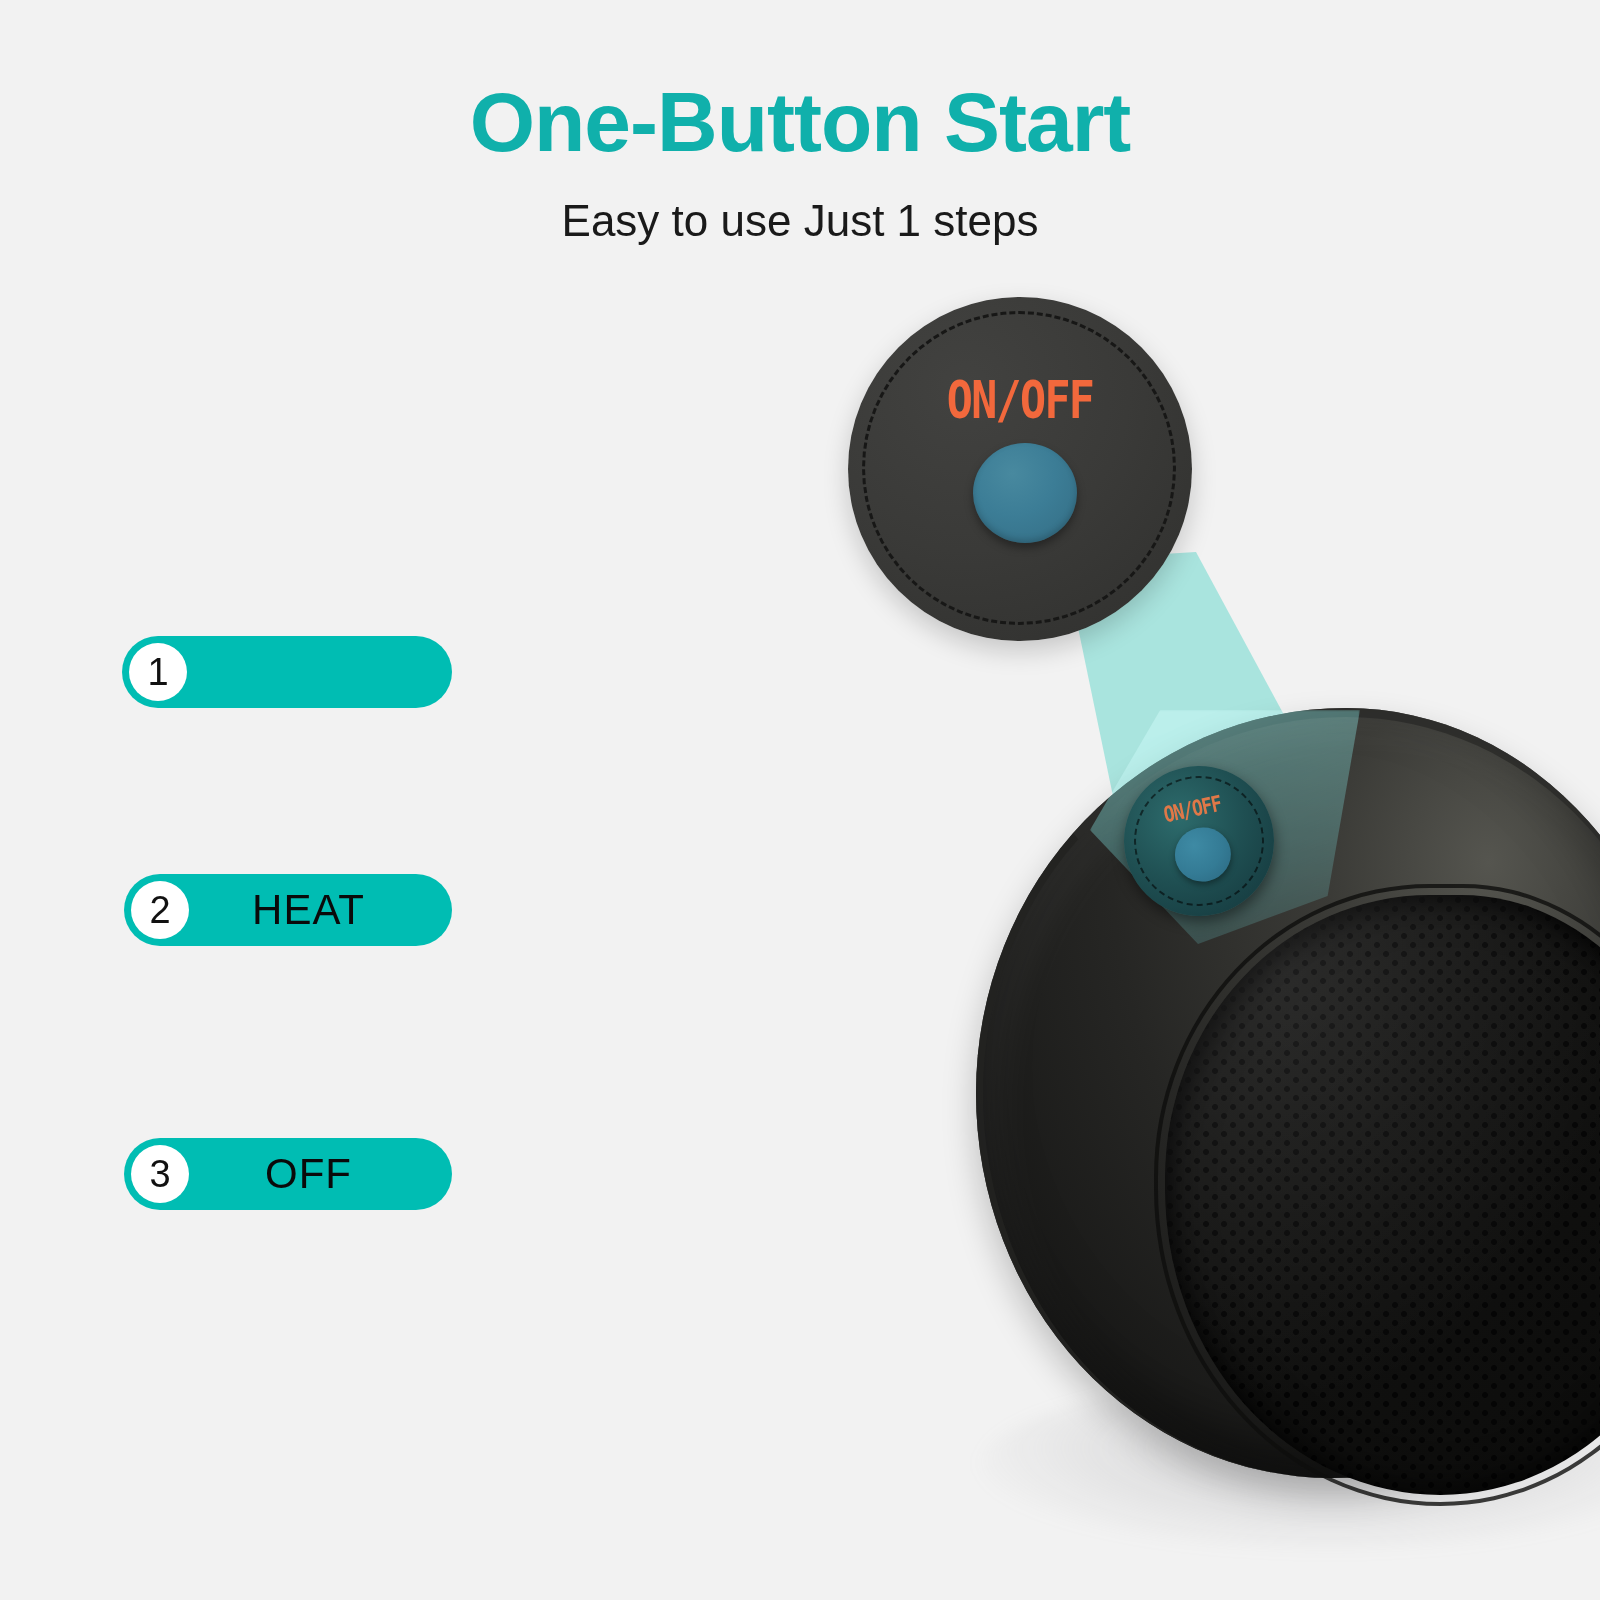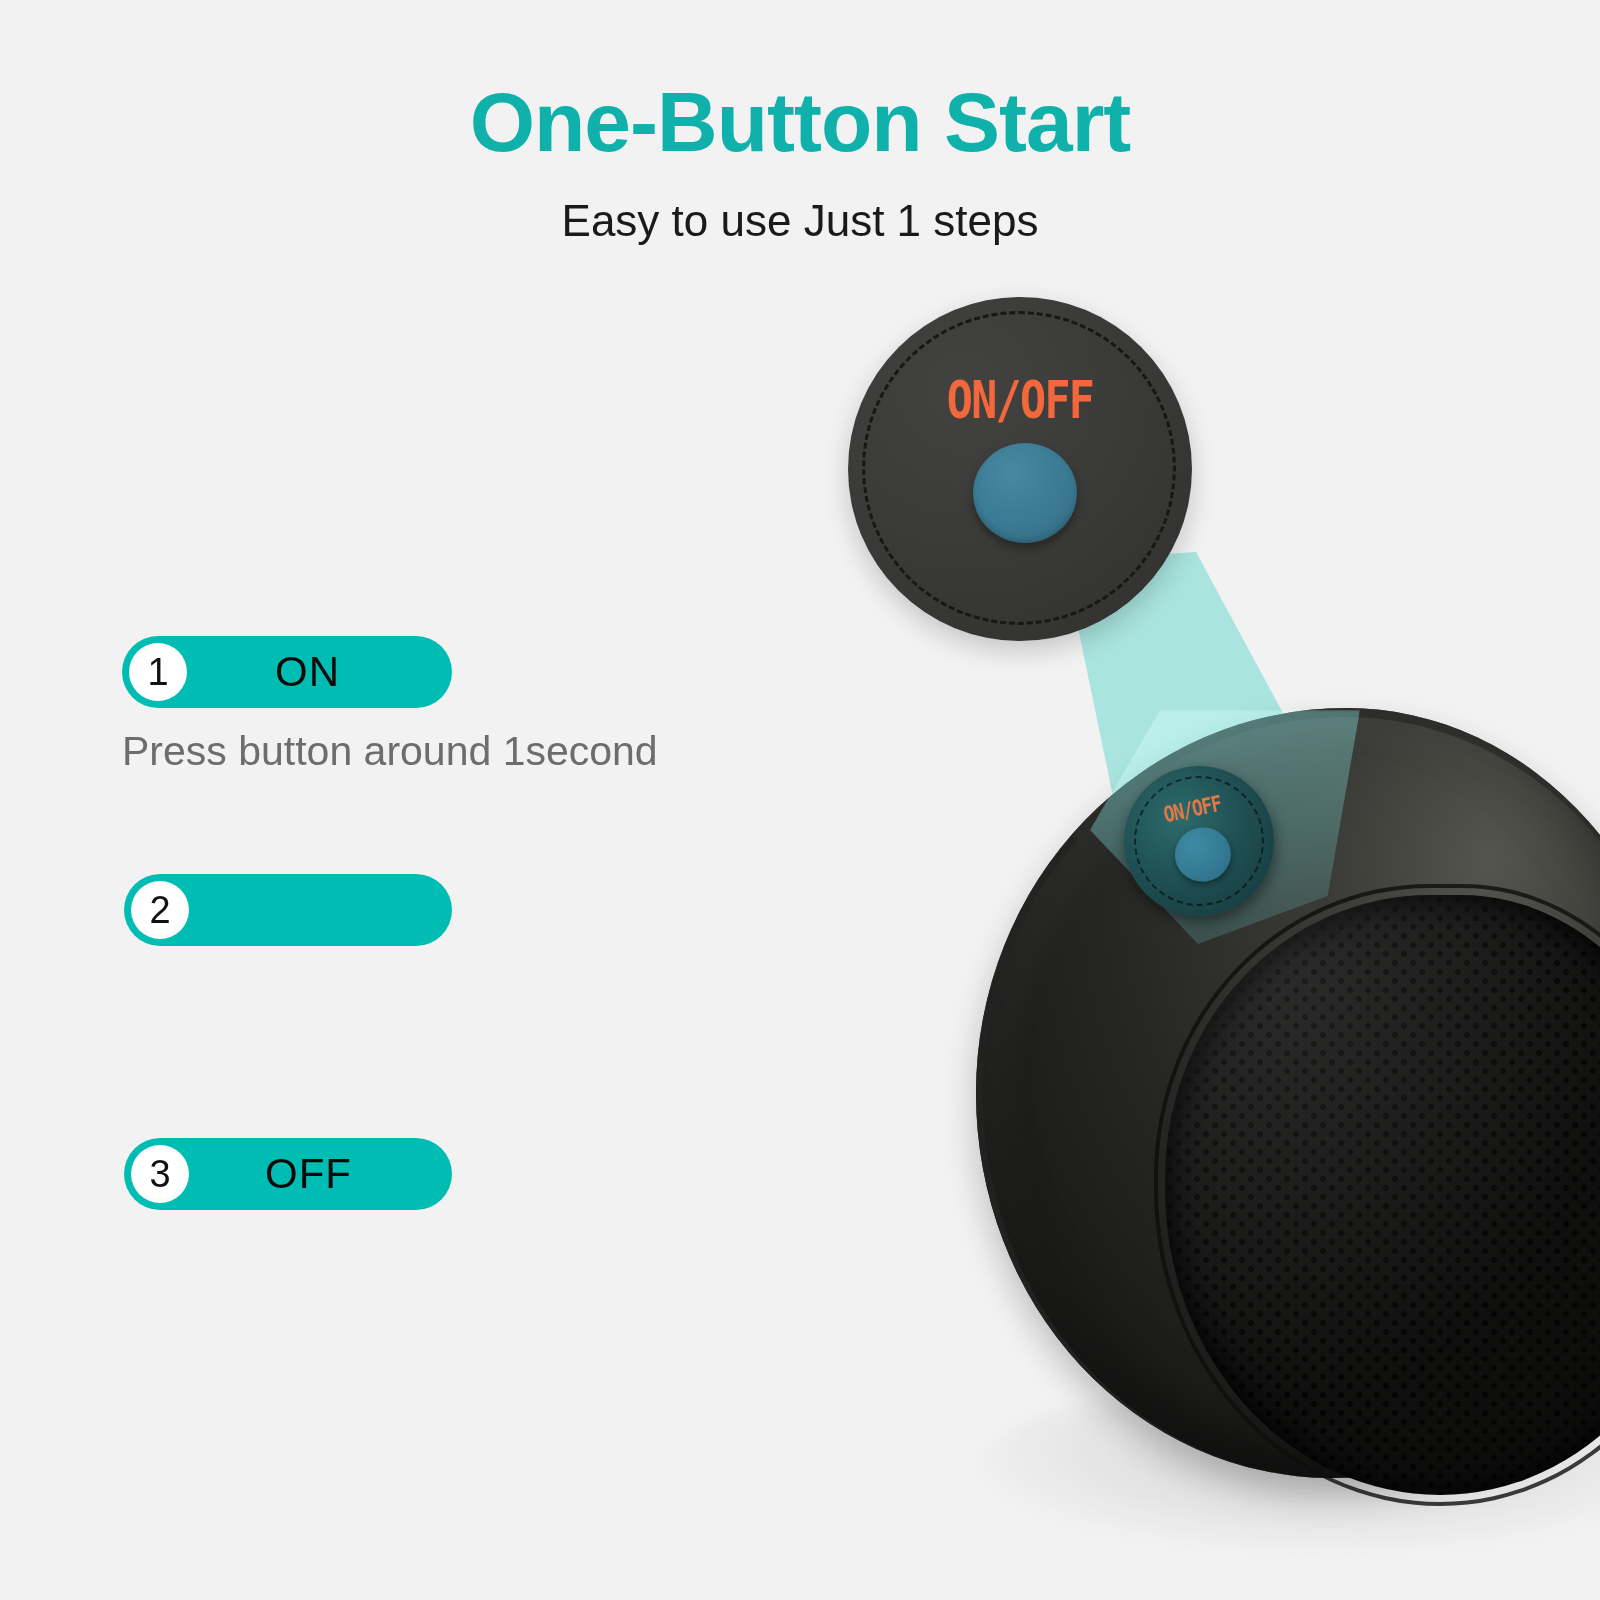--- a/index.html
+++ b/index.html
@@ -325,28 +325,27 @@
     <div id="callout-stitch"></div>
     <div id="callout-label">ON/OFF</div>
     <div id="callout-button"></div>
   </div>
 
   <div id="steps">
 
     <div class="step" id="step-1">
       <div class="step-badge">
         <div class="badge-num">1</div>
-        <div class="badge-label">ON</div>
       </div>
-      <div class="step-desc">Press button around 1second</div>
     </div>
 
     <div class="step" id="step-2">
       <div class="step-badge">
         <div class="badge-num">2</div>
+        <div class="badge-label">HEAT</div>
       </div>
     </div>
 
     <div class="step" id="step-3">
       <div class="step-badge">
         <div class="badge-num">3</div>
         <div class="badge-label">OFF</div>
       </div>
     </div>
 

